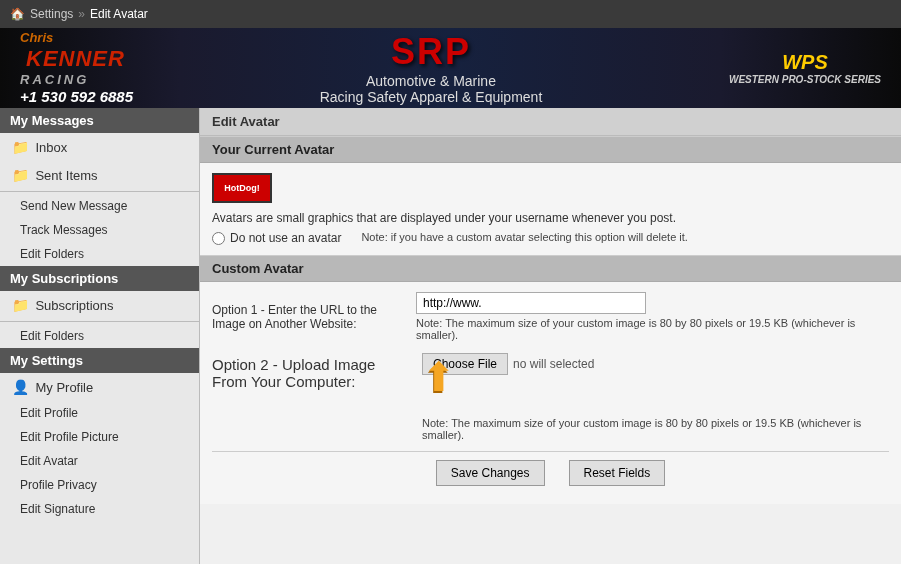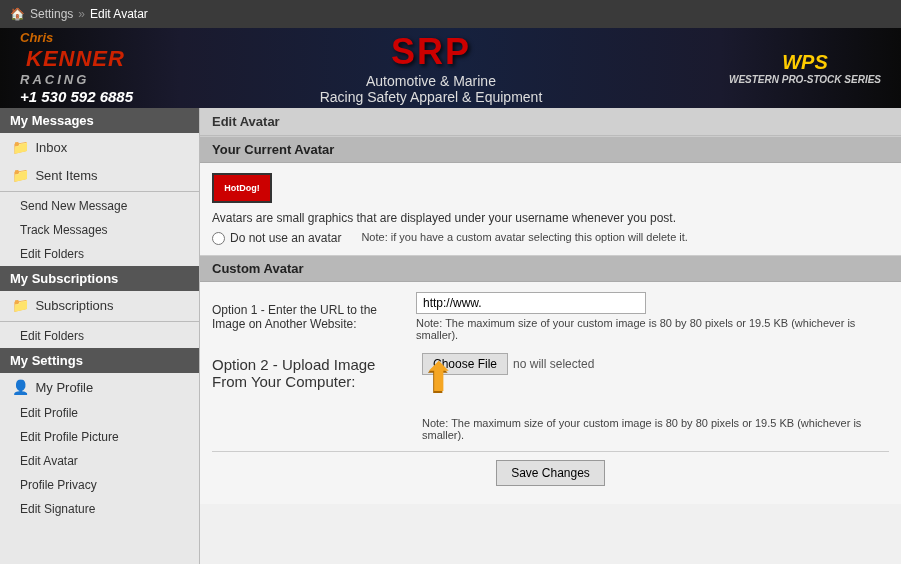--- a/index.html
+++ b/index.html
@@ -363,19 +363,20 @@
 
             <div style="position:relative; height:10px;">
               <span style="position:absolute; left:0; top:-30px; font-size:40px; color:#f5a623; text-shadow: -1px 2px 0 #aa6600; line-height:1;">⬆</span>
             </div>
             <div class="note-text" style="margin-top:20px;">Note: The maximum size of your custom image is 80 by 80 pixels or 19.5 KB (whichever is smaller).</div>
           </div>
         </div>
 
         <div class="footer-buttons">
           <button class="btn-save">Save Changes</button>
+          <button class="btn-reset">Reset Fields</button>
         </div>
       </div>
 
     </div>
   </div>
 
 </div>
 
 </body></html>

